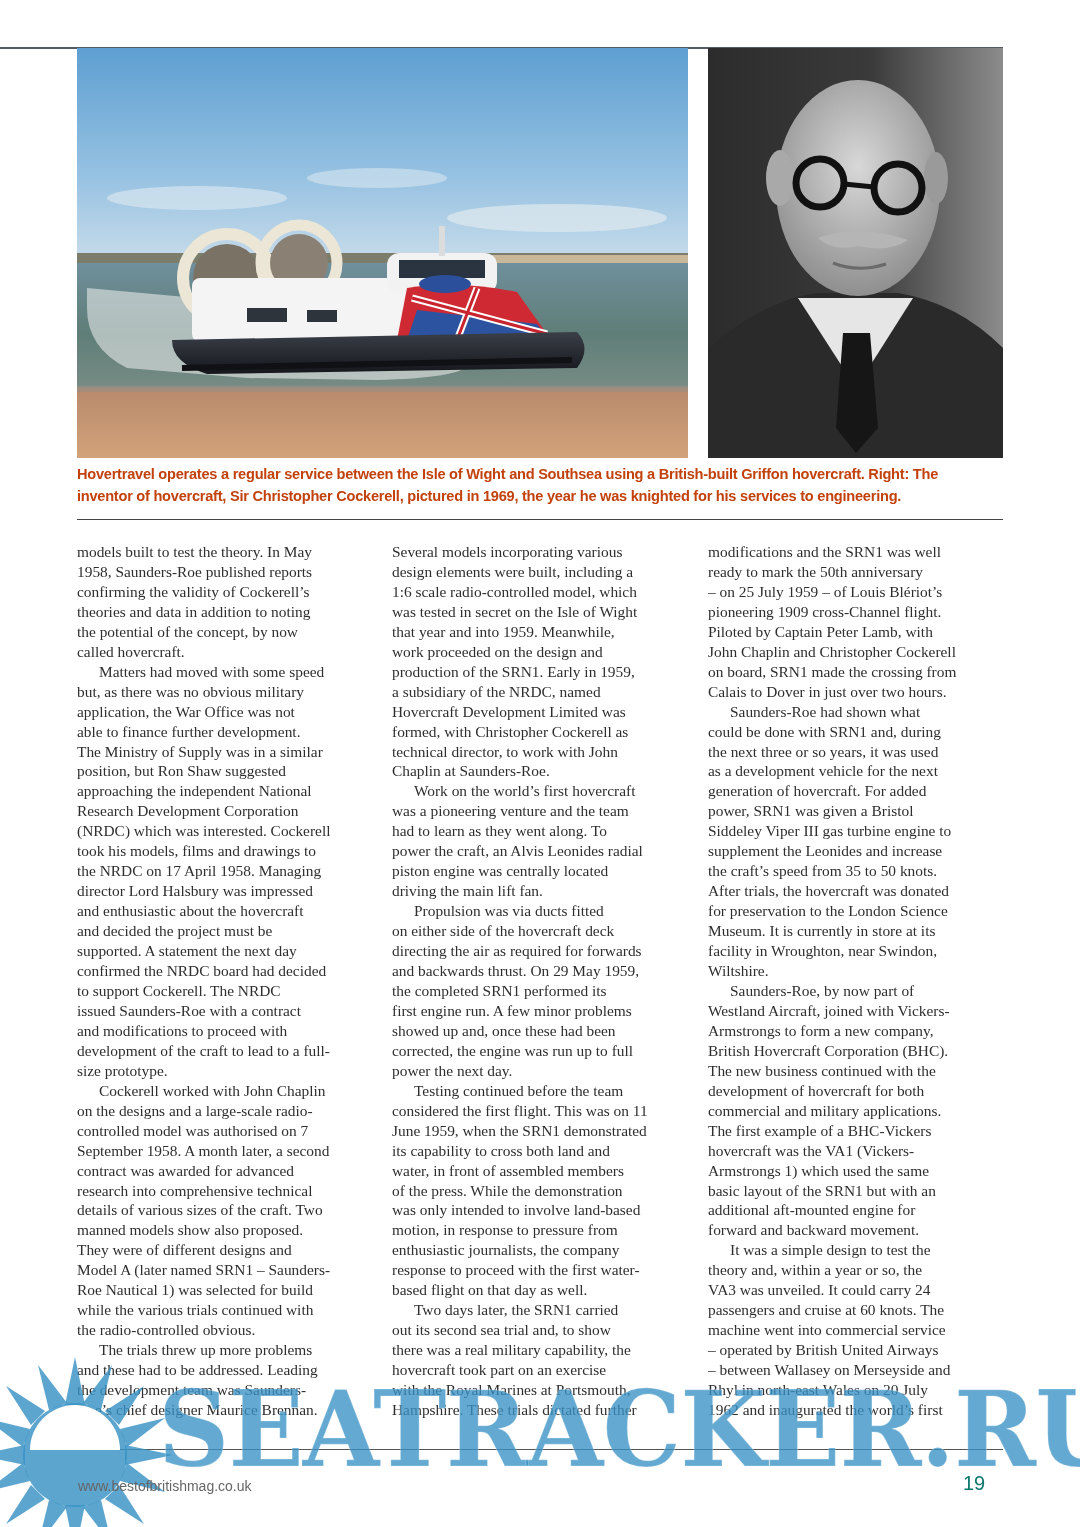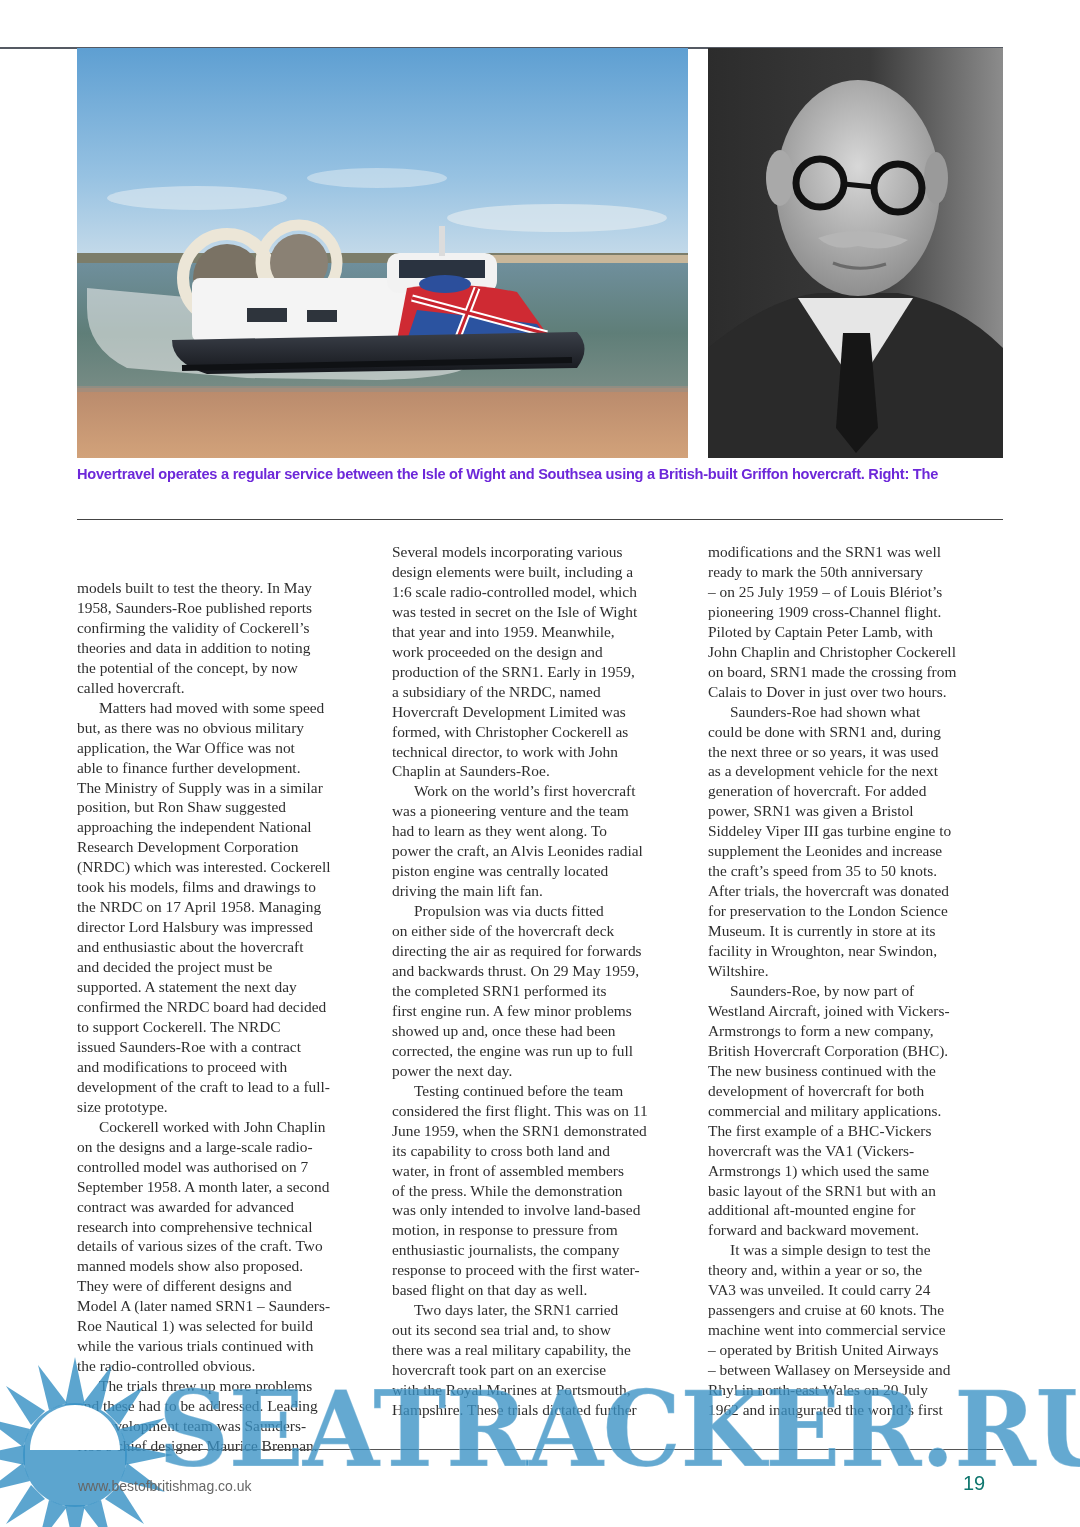--- a/index.html
+++ b/index.html
@@ -10,30 +10,30 @@
   }
   .top-rule { position: absolute; left: 0; top: 47px; width: 1003px; height: 1.5px; background: #555a63; }
 
   .photo { position: absolute; overflow: hidden; }
   #photo-hovercraft { left: 77px; top: 48px; width: 611px; height: 410px; }
   #photo-portrait { left: 708px; top: 48px; width: 295px; height: 410px; }
 
   .caption {
     position: absolute; left: 77px; top: 463px; width: 930px;
     font-family: "Liberation Sans", "DejaVu Sans", sans-serif;
-    font-weight: bold; font-size: 14.6px; line-height: 22px; color: #6d28d9;
+    font-weight: bold; font-size: 14.6px; line-height: 22px; color: #c2410c;
     letter-spacing: -0.25px;
   }
   .mid-rule { position: absolute; left: 77px; top: 519px; width: 926px; height: 1.2px; background: #444; }
 
   .column {
     position: absolute; top: 542px; width: 300px;
     font-size: 15.4px; line-height: 19.95px; color: #2e2e2e;
   }
-  #col-1 { left: 77px; margin-top: 36px; }
+  #col-1 { left: 77px; }
   #col-2 { left: 392px; }
   #col-3 { left: 708px; }
   .column p { margin: 0; white-space: nowrap; }
   .column .line { display: block; }
   .column .indent { padding-left: 22px; }
 
   .bottom-rule { position: absolute; left: 77px; top: 1449px; width: 926px; height: 1.2px; background: #555; }
   .footer-url {
     position: absolute; left: 78px; top: 1478px;
     font-family: "Liberation Sans", "DejaVu Sans", sans-serif; font-size: 14px; color: #666; text-align: center;
@@ -136,20 +136,21 @@
     <circle cx="112" cy="135" r="24" fill="none" stroke="#111" stroke-width="7"></circle>
     <circle cx="190" cy="140" r="24" fill="none" stroke="#111" stroke-width="7"></circle>
     <path d="M136 136 L166 139" stroke="#111" stroke-width="5"></path>
     <path d="M110 190 Q150 175 200 192 Q180 205 150 198 Q125 204 110 190 Z" fill="#b5b5b5"></path>
     <path d="M125 215 Q150 225 178 216" stroke="#6a6a6a" stroke-width="3" fill="none"></path>
   </svg>
 </div>
 
 <div class="caption">
   <span style="display:block">Hovertravel operates a regular service between the Isle of Wight and Southsea using a British-built Griffon hovercraft. Right: The</span>
+  <span style="display:block">inventor of hovercraft, Sir Christopher Cockerell, pictured in 1969, the year he was knighted for his services to engineering.</span>
 </div>
 
 <div class="mid-rule"></div>
 
 <div class="column" id="col-1">
     <p>
       <span class="line">models built to test the theory. In May</span>
       <span class="line">1958, Saunders-Roe published reports</span>
       <span class="line">confirming the validity of Cockerell’s</span>
       <span class="line">theories and data in addition to noting</span>

